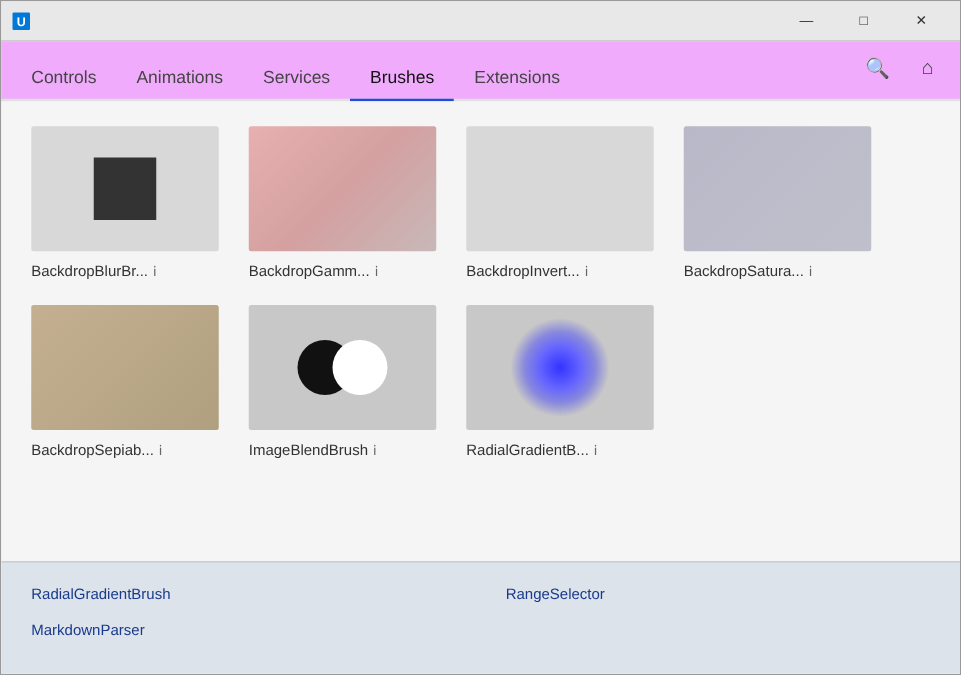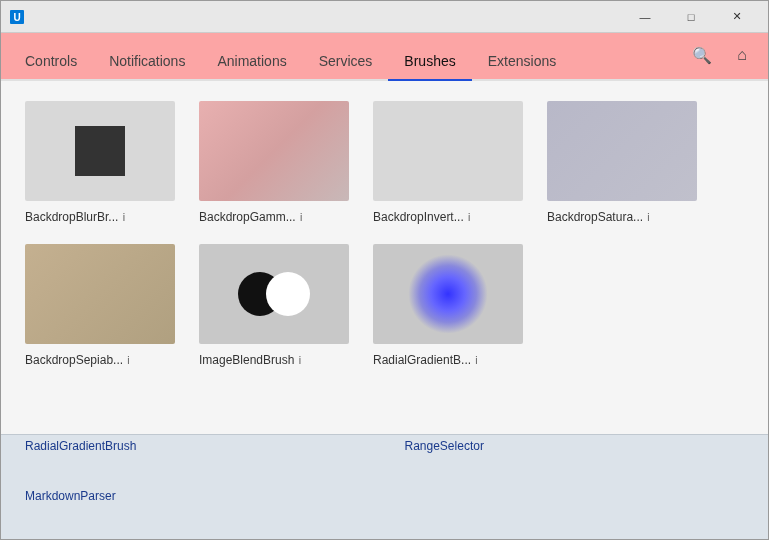--- a/index.html
+++ b/index.html
@@ -55,21 +55,21 @@
       justify-content: center;
       background: transparent;
       border: none;
       cursor: pointer;
       font-size: 11px;
       color: #333;
     }
 
     
     .nav-bar {
-      background: #fca5a5;
+      background: #f0abfc;
       height: 48px;
       display: flex;
       align-items: flex-end;
       padding: 0 8px;
       border-bottom: 2px solid #e0e0e0;
       flex-shrink: 0;
       justify-content: space-between;
     }
     .nav-tabs {
       display: flex;
@@ -213,23 +213,23 @@
     .radial-glow {
       width: 80px;
       height: 80px;
       border-radius: 50%;
       background: radial-gradient(circle, #3333ff 0%, #6666ff 30%, #8888dd 50%, transparent 70%);
     }
 
     
     .bottom-panel {
       background: #dce3ea;
-      height: 105px;
+      height: 90px;
       border-top: 1px solid #c0c8d0;
-      padding: 4px 24px;
+      padding: 18px 24px;
       display: grid;
       grid-template-columns: 1fr 1fr;
       gap: 4px 40px;
     }
     .bottom-link {
       font-size: 12px;
       color: #1a3a8c;
       cursor: pointer;
       text-decoration: none;
     }
@@ -251,21 +251,20 @@
     <div class="title-bar-controls">
       <button class="title-bar-btn">—</button>
       <button class="title-bar-btn">□</button>
       <button class="title-bar-btn close">✕</button>
     </div>
   </div>
 
   <div class="nav-bar">
     <div class="nav-tabs">
       <div class="nav-tab">Controls</div>
-      <div class="nav-tab">Notifications</div>
       <div class="nav-tab">Animations</div>
       <div class="nav-tab">Services</div>
       <div class="nav-tab active">Brushes</div>
       <div class="nav-tab">Extensions</div>
     </div>
     <div class="nav-actions">
       <button class="nav-action-btn">
         <span>🔍</span>
       </button>
       <button class="nav-action-btn">

